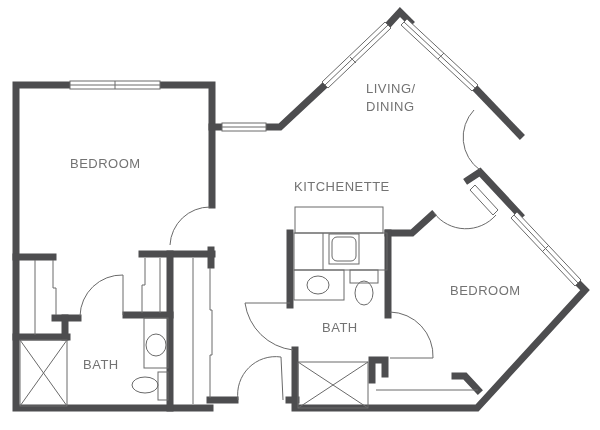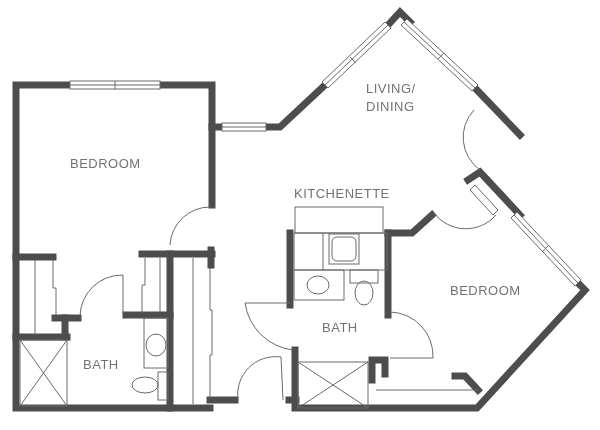--- a/index.html
+++ b/index.html
@@ -109,15 +109,15 @@
     <polyline class="thin" points="210,268 210,310 212,310 212,355 210,355 210,398"></polyline>
 
     <line class="thin" x1="376" y1="390" x2="478" y2="390"></line>
   </g>
 </svg>
 
 <div class="label" style="left:70px; top:155px;">BEDROOM</div>
 <div class="label" style="left:83px; top:356px;">BATH</div>
 <div class="label" style="left:366px; top:80px;">LIVING/</div>
 <div class="label" style="left:366px; top:98px;">DINING</div>
-<div class="label" style="left:294px; top:185px;">KITCHENETTE</div>
+<div class="label" style="left:294px; top:178px;">KITCHENETTE</div>
 <div class="label" style="left:322px; top:319px;">BATH</div>
 <div class="label" style="left:450px; top:282px;">BEDROOM</div>
 
 </body></html>

